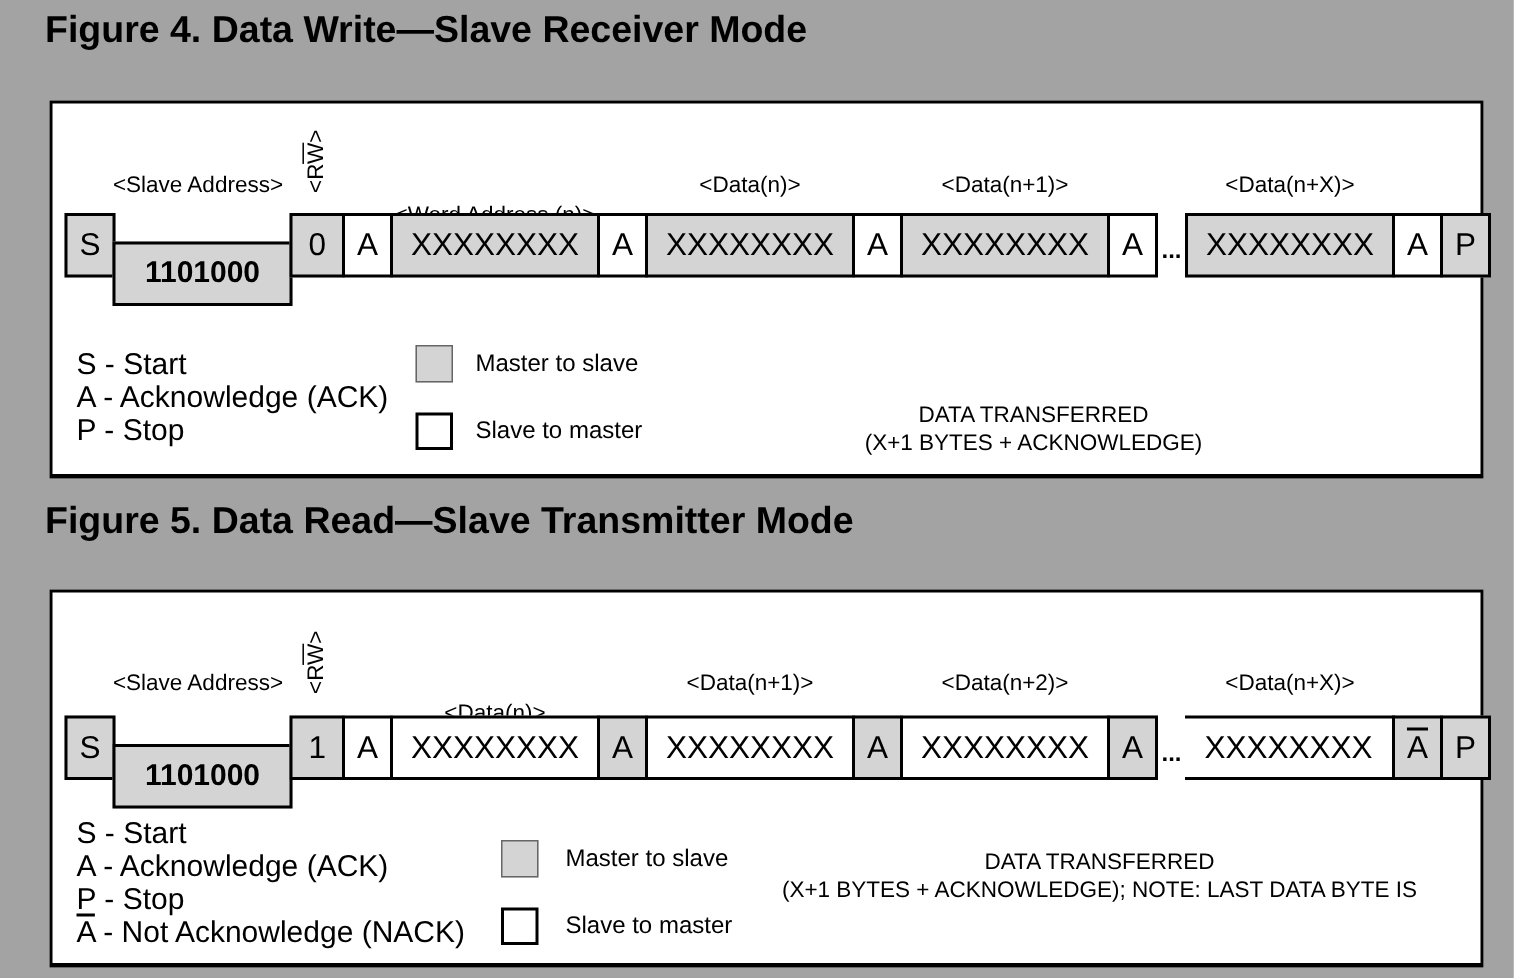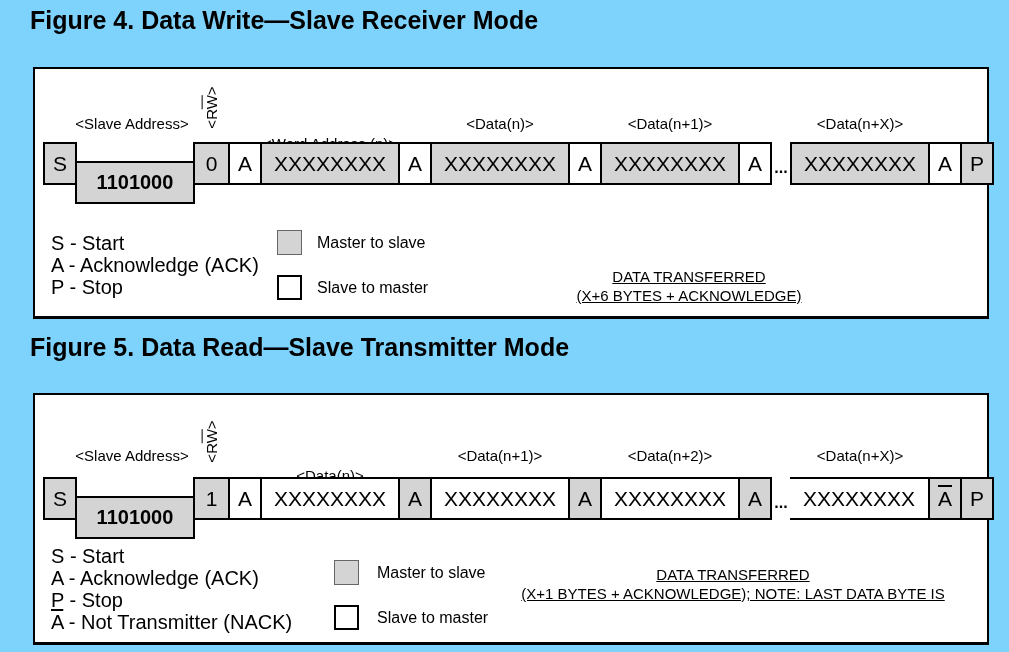--- a/index.html
+++ b/index.html
@@ -1,17 +1,17 @@
 <!DOCTYPE html>
 <html><head>
 <meta charset="utf-8">
 <style>
   * { box-sizing: border-box; margin: 0; padding: 0; }
   body { background: #fff; font-family: "Liberation Sans", sans-serif; color: #000; }
-  #page { position: relative; width: 1009px; height: 652px; background: #7dd3fc; overflow: hidden; }
+  #page { position: relative; width: 1009px; height: 652px; background: #a3a3a3; overflow: hidden; }
 
   .fig-title { position: absolute; left: 30px; font-size: 25px; font-weight: bold; white-space: nowrap; }
   #title4 { top: 6px; }
   #title5 { top: 333px; }
 
   .figbox { position: absolute; left: 33px; width: 956px; height: 252px;
             border: 2px solid #000; border-bottom-width: 3px; background: #fff; }
   #fig4-box { top: 67px; }
   #fig5-box { top: 393px; }
 
@@ -65,21 +65,21 @@
   #fig4-box .kl-master { left: 282px; top: 165px; }
   #fig4-box .sw-slave  { left: 242px; top: 206px; }
   #fig4-box .kl-slave  { left: 282px; top: 210px; }
   #fig5-box .sw-master { left: 299px; top: 165px; }
   #fig5-box .kl-master { left: 342px; top: 169px; }
   #fig5-box .sw-slave  { left: 299px; top: 210px; }
   #fig5-box .kl-slave  { left: 342px; top: 214px; }
 
   
   .note { position: absolute; transform: translateX(-50%); text-align: center;
-          font-size: 15px; line-height: 19px; white-space: nowrap; text-decoration: underline; }
+          font-size: 15px; line-height: 19px; white-space: nowrap; }
   #fig4-box .note { left: 654px; top: 198px; }
   #fig5-box .note { left: 698px; top: 170px; }
 </style>
 </head>
 <body>
 
 <div id="page">
 
   <div id="title4" class="fig-title">Figure 4. Data Write—Slave Receiver Mode</div>
 
@@ -116,21 +116,21 @@
       <div>P - Stop</div>
     </div>
 
     <div class="swatch gray sw-master"></div>
     <div class="key-label kl-master">Master to slave</div>
     <div class="swatch white sw-slave"></div>
     <div class="key-label kl-slave">Slave to master</div>
 
     <div class="note">
       <div>DATA TRANSFERRED</div>
-      <div>(X+6 BYTES + ACKNOWLEDGE)</div>
+      <div>(X+1 BYTES + ACKNOWLEDGE)</div>
     </div>
   </div>
 
   <div id="title5" class="fig-title">Figure 5. Data Read—Slave Transmitter Mode</div>
 
   <div id="fig5-box" class="figbox">
     <div class="rw-wrap">
       <span class="rw-text"><span>&lt;R</span><span class="ov">W</span><span>&gt;</span></span>
     </div>
     <div class="field-label lb-0">&lt;Slave Address&gt;</div>
@@ -155,21 +155,21 @@
         <div class="cell c-flag f-gray">
           <span class="ov">A</span>
         </div>
         <div class="cell c-flag f-gray">P</div>
       </div>
 
     <div class="legend">
       <div>S - Start</div>
       <div>A - Acknowledge (ACK)</div>
       <div>P - Stop</div>
-      <div><span class="ov">A</span><span> - Not Transmitter (NACK)</span></div>
+      <div><span class="ov">A</span><span> - Not Acknowledge (NACK)</span></div>
     </div>
 
     <div class="swatch gray sw-master"></div>
     <div class="key-label kl-master">Master to slave</div>
     <div class="swatch white sw-slave"></div>
     <div class="key-label kl-slave">Slave to master</div>
 
     <div class="note">
       <div>DATA TRANSFERRED</div>
       <div>(X+1 BYTES + ACKNOWLEDGE); NOTE: LAST DATA BYTE IS</div>

